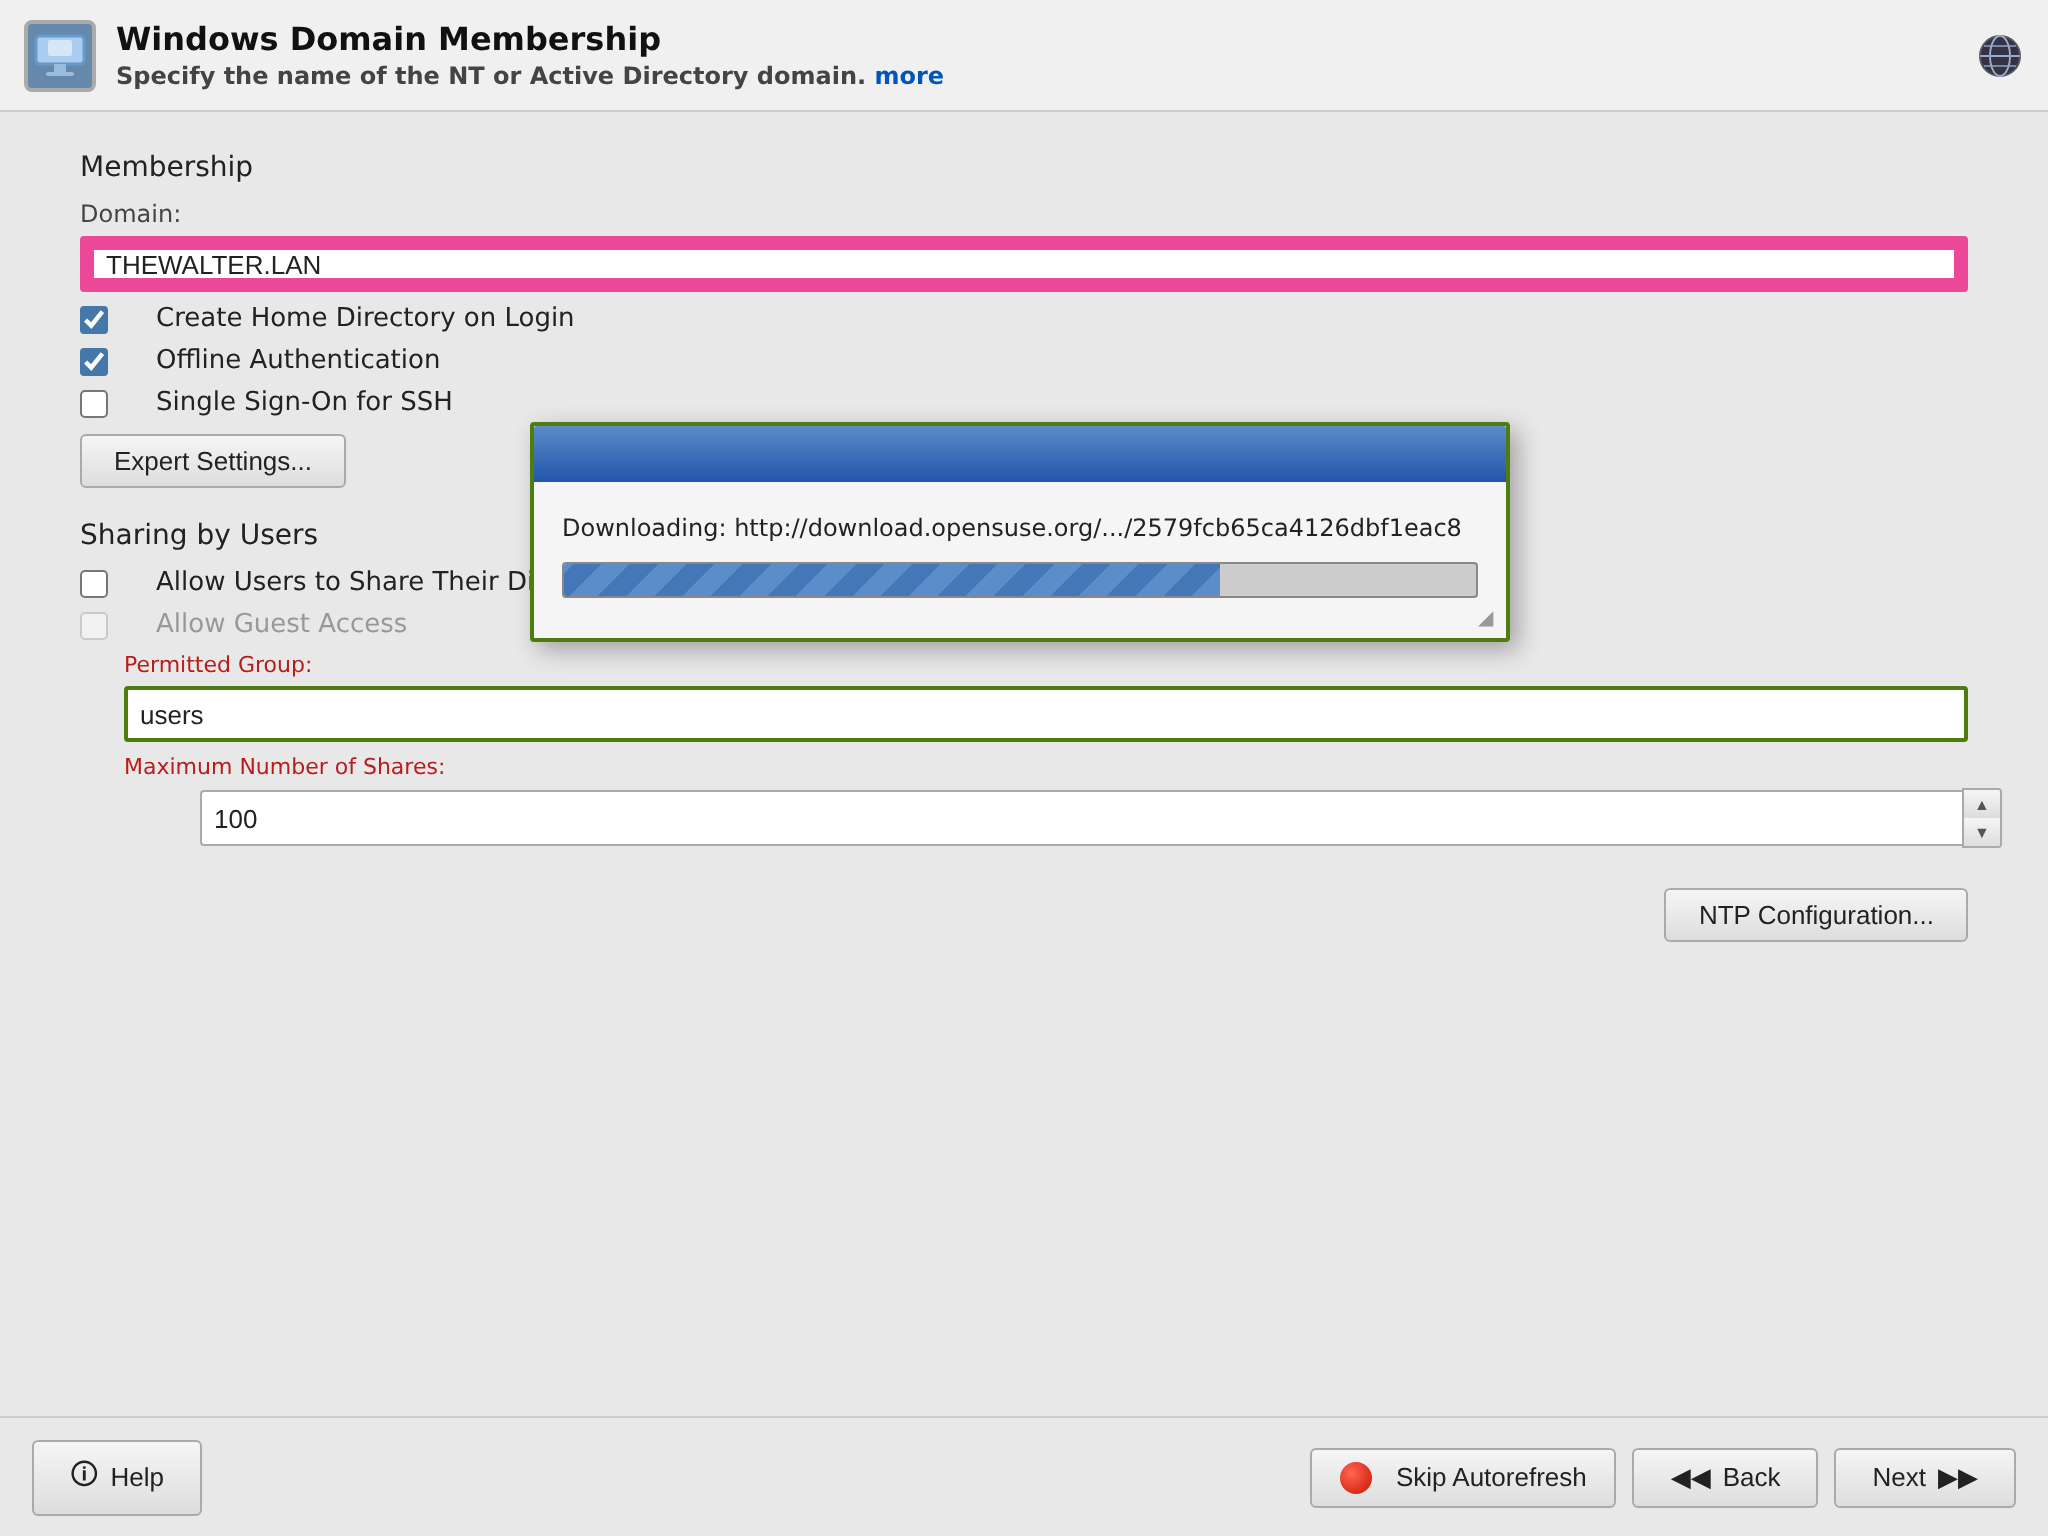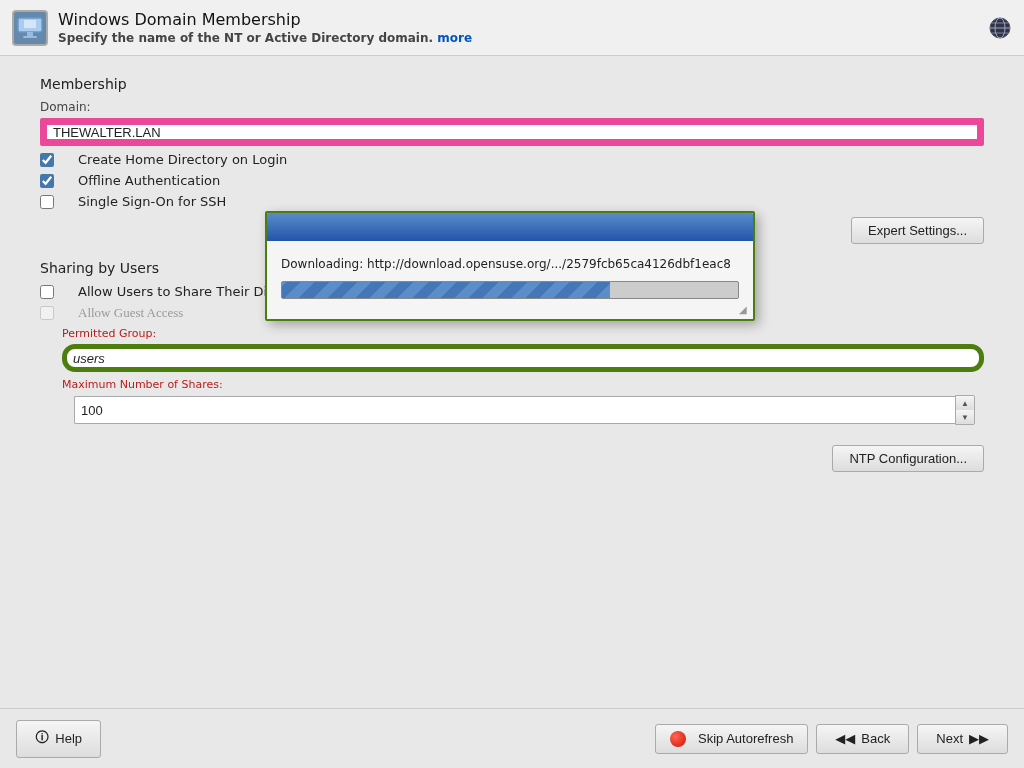--- a/index.html
+++ b/index.html
@@ -31,21 +31,21 @@
       display: flex;
       align-items: center;
       justify-content: center;
       color: white;
       font-size: 18px;
       flex-shrink: 0;
     }
     .header-text { flex: 1; }
     .header-title {
       font-size: 16px;
-      font-weight: normal;
+      font-weight: bold;
       color: #111;
     }
     .header-subtitle {
       font-size: 12px;
       color: #444;
       margin-top: 2px;
       font-weight: bold;
     }
     .header-subtitle a {
       color: #0055bb;
@@ -92,25 +92,23 @@
       margin: 6px 0;
       font-size: 13px;
     }
     .checkbox-row input[type="checkbox"] {
       width: 14px;
       height: 14px;
       accent-color: #4477aa;
     }
     .checkbox-row.disabled label {
       color: #999;
-      font-family: Liberation Serif, serif;
     }
     .expert-btn-row {
       display: flex;
-      justify-content: flex-end;
       margin-top: 10px;
     }
     
     .btn {
       border: 1px solid #aaa;
       background: linear-gradient(to bottom, #f5f5f5, #ddd);
       border-radius: 3px;
       padding: 5px 16px;
       font-size: 13px;
       cursor: pointer;
@@ -190,33 +188,32 @@
     .subfield-label {
       font-size: 11px;
       color: #b91c1c;
       margin-top: 6px;
       margin-left: 22px;
     }
     .subfield-input {
       width: calc(100% - 22px);
       margin-left: 22px;
       height: 28px;
-      border: 5px solid #4d7c0f;
-      border-radius: 13px;
+      border: 2px solid #4d7c0f;
+      border-radius: 2px;
       background: white;
       padding: 4px 6px;
       font-size: 13px;
       color: #222;
       margin-top: 4px;
-      font-style: italic;
     }
     .spinbox-row {
       display: flex;
       align-items: center;
-      margin-left: 13px;
+      margin-left: 39px;
       margin-top: 4px;
       width: calc(100% - 22px);
       padding-left: 21px;
     }
     .spinbox-input {
       flex: 1;
       height: 28px;
       border: 1px solid #aaa;
       border-radius: 2px 0 0 2px;
       background: white;

